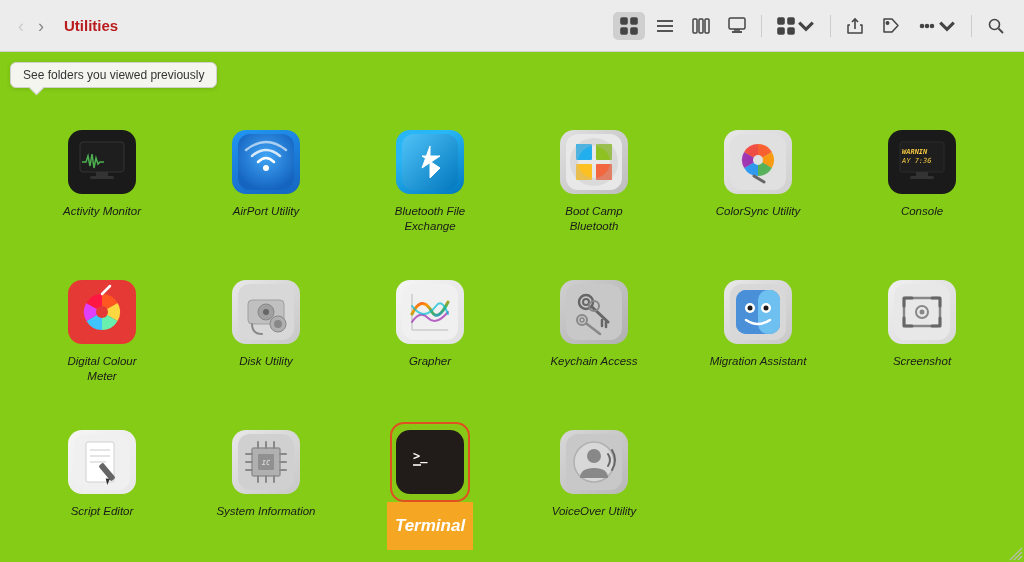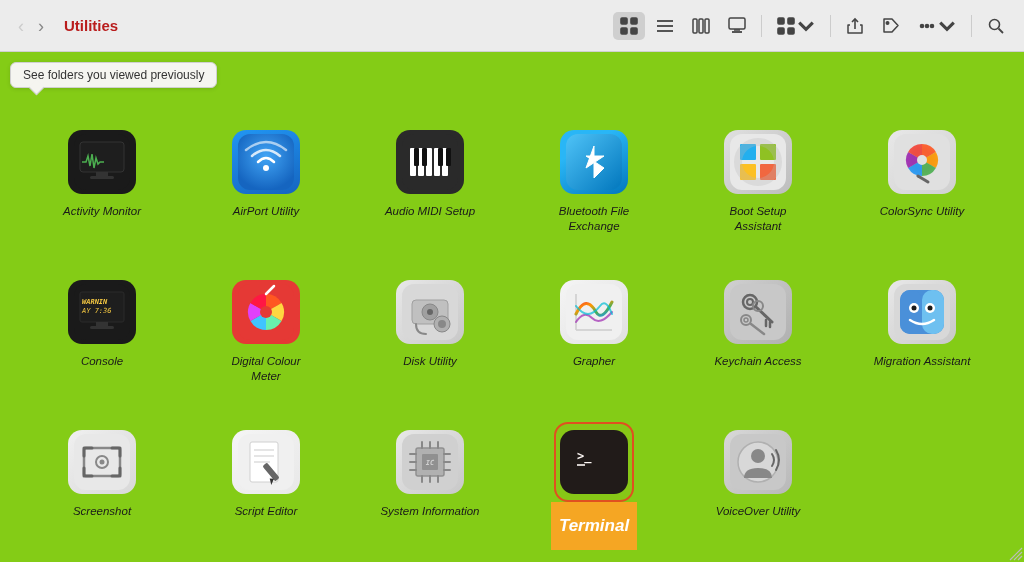--- a/index.html
+++ b/index.html
@@ -415,41 +415,20 @@
               <circle cx="28" cy="34" r="3" fill="white"></circle>
               <path d="M20 28 Q28 20 36 28" fill="none" stroke="white" stroke-width="2.5" stroke-linecap="round"></path>
               <path d="M14 22 Q28 10 42 22" fill="none" stroke="white" stroke-width="2.5" stroke-linecap="round" opacity="0.8"></path>
               <path d="M8 16 Q28 0 48 16" fill="none" stroke="white" stroke-width="2.5" stroke-linecap="round" opacity="0.6"></path>
             </svg>
           </div>
         </div>
         <span class="app-label">AirPort Utility</span>
       </div>
 
-      <div class="app-item">
-        <div class="app-icon-wrapper">
-          <div class="icon-img icon-audio-midi">
-            <svg width="56" height="56" viewBox="0 0 56 56">
-              <rect width="56" height="56" fill="#2a2a2a" rx="12"></rect>
-
-              <rect x="8" y="14" width="6" height="28" rx="1" fill="white"></rect>
-              <rect x="16" y="14" width="6" height="28" rx="1" fill="white"></rect>
-              <rect x="24" y="14" width="6" height="28" rx="1" fill="white"></rect>
-              <rect x="32" y="14" width="6" height="28" rx="1" fill="white"></rect>
-              <rect x="40" y="14" width="6" height="28" rx="1" fill="white"></rect>
-
-              <rect x="12" y="14" width="5" height="18" rx="1" fill="#111"></rect>
-              <rect x="20" y="14" width="5" height="18" rx="1" fill="#111"></rect>
-              <rect x="36" y="14" width="5" height="18" rx="1" fill="#111"></rect>
-              <rect x="44" y="14" width="5" height="18" rx="1" fill="#111"></rect>
-            </svg>
-          </div>
-        </div>
-        <span class="app-label">Audio MIDI Setup</span>
-      </div>
 
       <div class="app-item">
         <div class="app-icon-wrapper">
           <div class="icon-img icon-bluetooth">
             <svg width="56" height="56" viewBox="0 0 56 56">
               <rect width="56" height="56" fill="url(#btGrad)" rx="12"></rect>
               <defs>
                 <linearGradient id="btGrad" x1="0%" y1="0%" x2="100%" y2="100%">
                   <stop offset="0%" stop-color="#4fc3f7"></stop>
                   <stop offset="100%" stop-color="#0277bd"></stop>
@@ -471,21 +450,21 @@
 
               <rect x="10" y="10" width="16" height="16" rx="1" fill="#00a4ef" opacity="0.85"></rect>
               <rect x="30" y="10" width="16" height="16" rx="1" fill="#7fba00" opacity="0.85"></rect>
               <rect x="10" y="30" width="16" height="16" rx="1" fill="#ffb900" opacity="0.85"></rect>
               <rect x="30" y="30" width="16" height="16" rx="1" fill="#f25022" opacity="0.85"></rect>
 
               <circle cx="28" cy="28" r="20" fill="none" stroke="#bbb" stroke-width="8" opacity="0.3"></circle>
             </svg>
           </div>
         </div>
-        <span class="app-label">Boot Setup Assistant</span>
+        <span class="app-label">Boot Camp Bluetooth</span>
       </div>
 
       <div class="app-item">
         <div class="app-icon-wrapper">
           <div class="icon-img icon-colorsync">
             <svg width="56" height="56" viewBox="0 0 56 56">
               <rect width="56" height="56" fill="#e0e0e0" rx="12"></rect>
 
               <circle cx="28" cy="26" r="16" fill="url(#colorWheel)"></circle>
               <defs>

